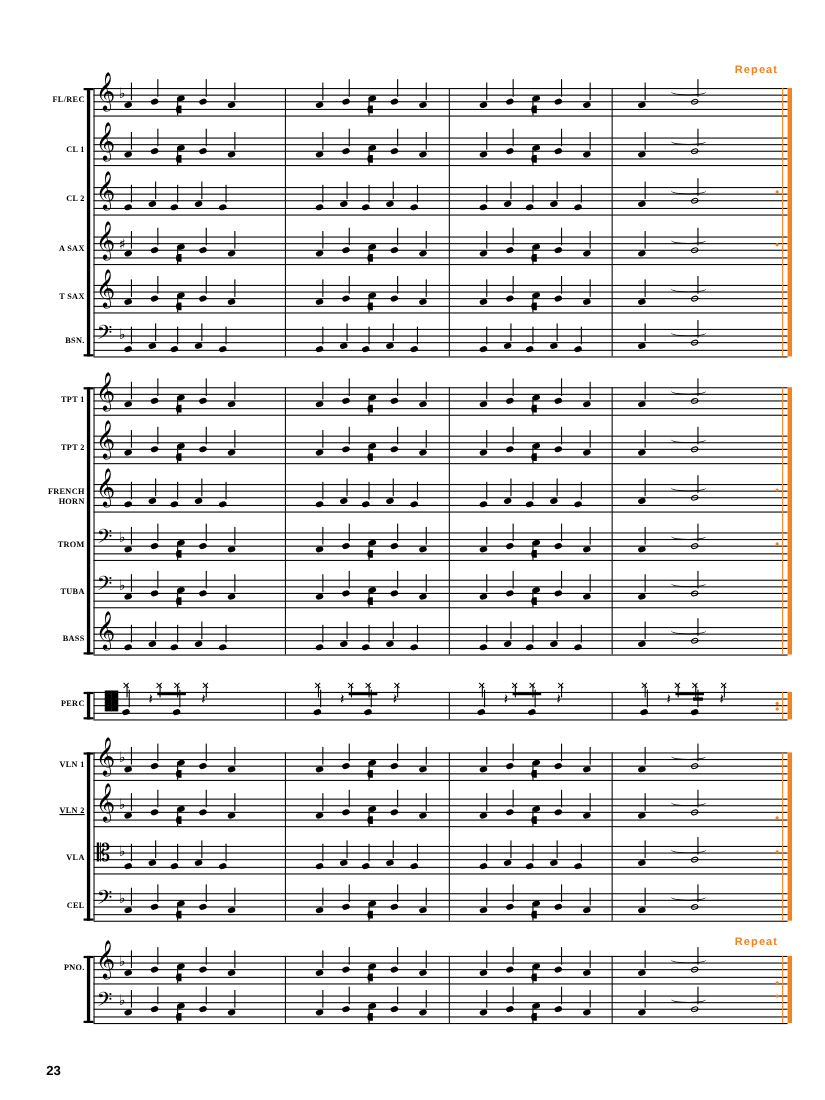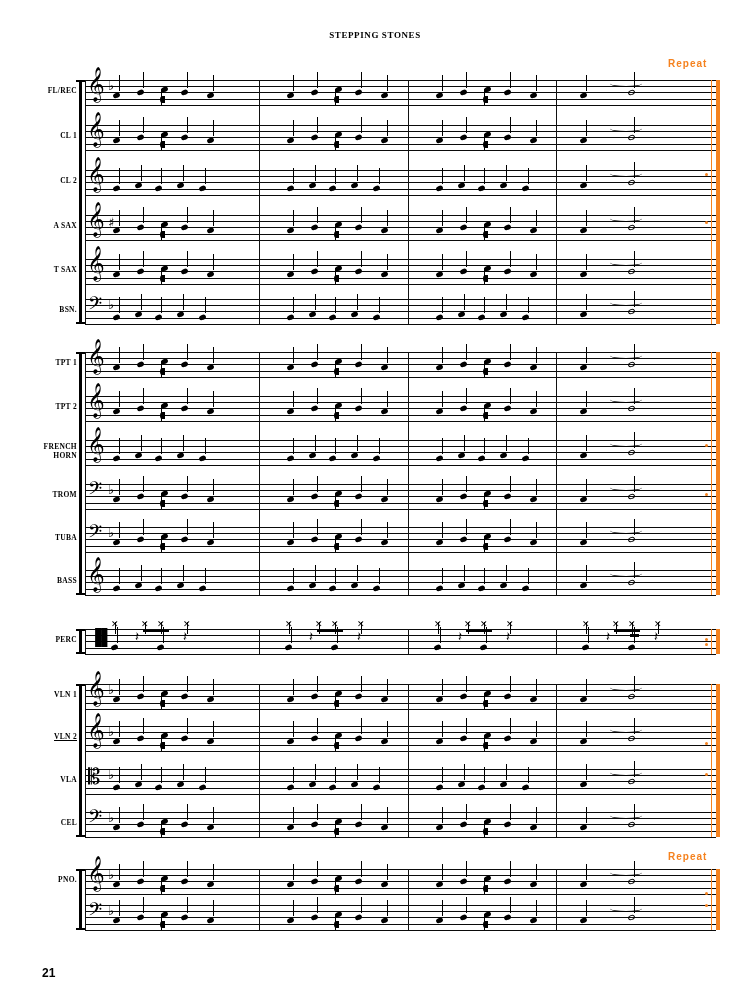--- a/index.html
+++ b/index.html
@@ -198,21 +198,20 @@
     font-family: "DejaVu Sans", sans-serif;
     font-size: 9px;
     line-height: 1;
   }
 </style>
 </head>
 <body>
 
 <div class="page">
 
-  <div class="title">Stepping Stones</div>
 
   <div id="score">
       <div class="stave" style="top:80px;width:631px;height:24.8px;">
         <div class="line" style="top:0px;"></div>
         <div class="line" style="top:6.2px;"></div>
         <div class="line" style="top:12.4px;"></div>
         <div class="line" style="top:18.6px;"></div>
         <div class="line" style="top:24.8px;"></div>
       </div>
       <div class="inst-label" style="right: 673px; top: 87.4px; width: 62px; left: 15px;">Fl/Rec</div>
@@ -1800,14 +1799,14 @@
       <div style="position:absolute;left:76px;top:927.8px;width:9px;height:2px;background:#000;"></div>
       <div class="repeat-bar thick" style="left:716px;top:869px;height:60.799999999999955px;background:#F5821F;"></div>
       <div class="repeat-bar thin" style="left:711px;top:869px;height:60.799999999999955px;background:#F5821F;"></div>
       <div style="position:absolute;left:705px;top:892.1039999999999px;width:3px;height:3px;border-radius:50%;background:#F5821F;"></div>
       <div style="position:absolute;left:705px;top:904.264px;width:3px;height:3px;border-radius:50%;background:#F5821F;"></div>
     </div>
 
   <div class="repeat-label" style="left:668px; top:58px;">Repeat</div>
   <div class="repeat-label" style="left:668px; top:851px;">Repeat</div>
 
-  <div class="page-number">21</div>
+  <div class="page-number">23</div>
 </div>
 
 </body></html>

